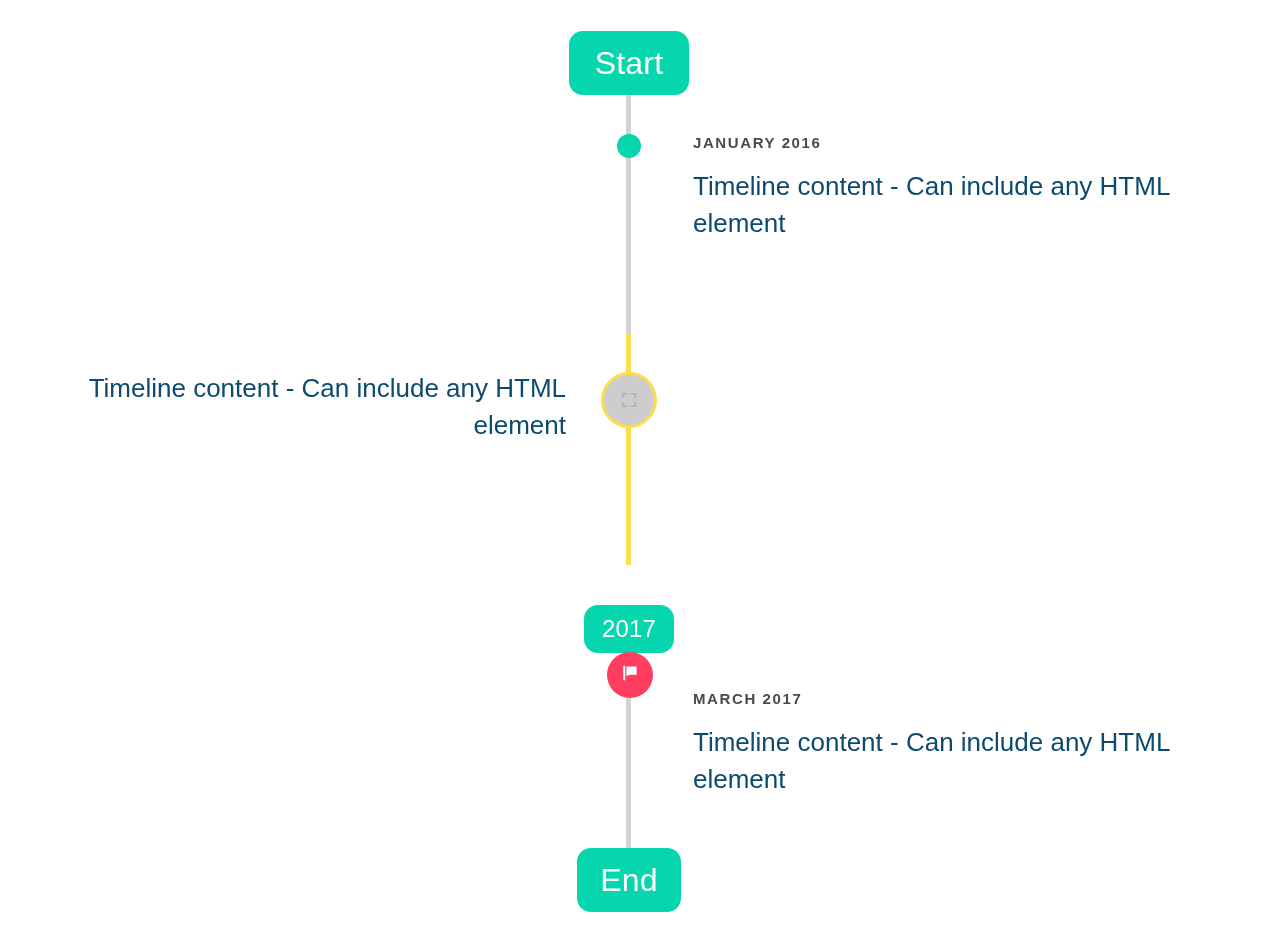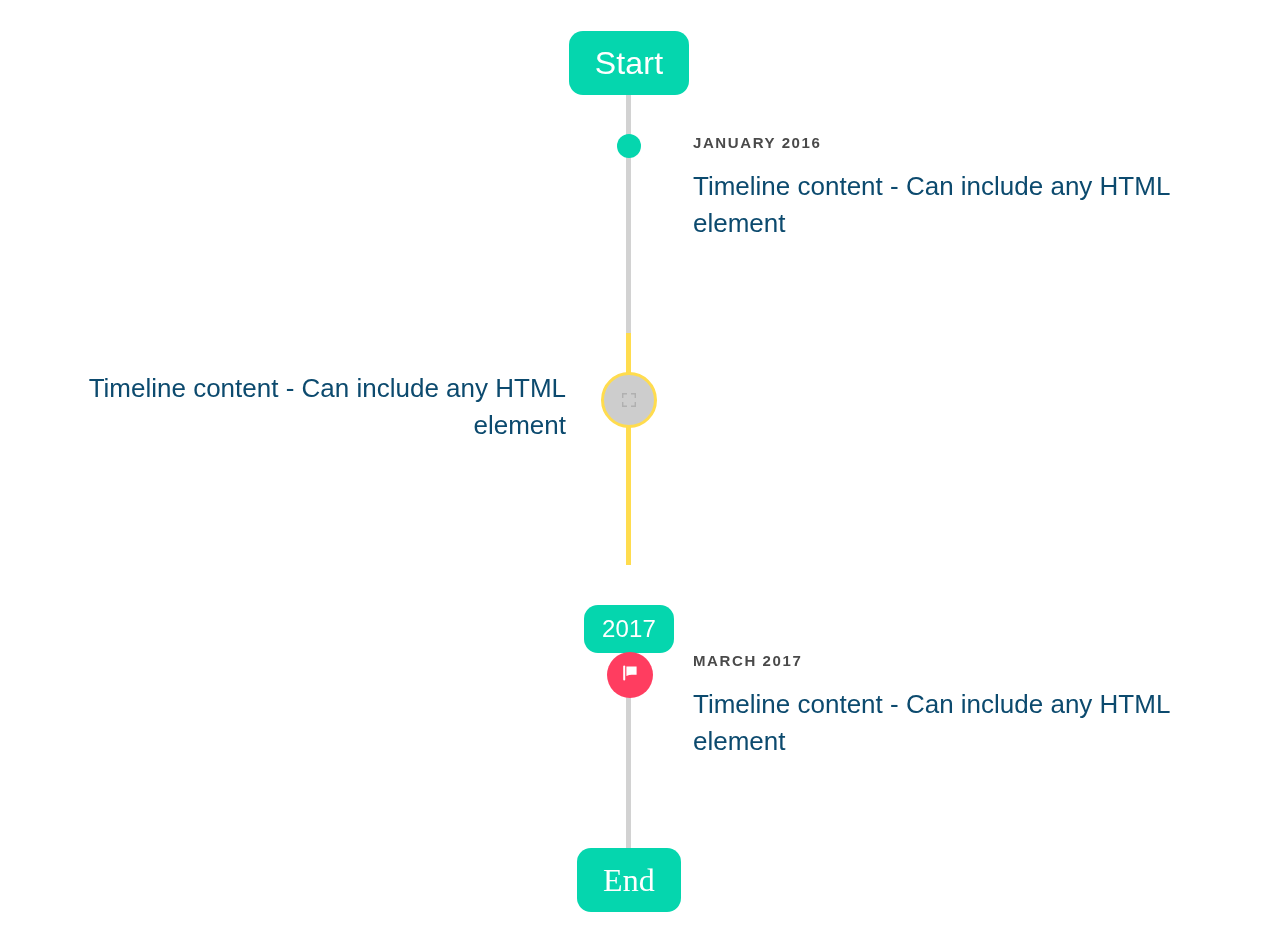--- a/index.html
+++ b/index.html
@@ -51,21 +51,20 @@
   .cap-mid {
     left: 584px; top: 565px;
     width: 90px; height: 48px;
     font-size: 24px;
     margin-top: 40px;
   }
   .cap-end {
     left: 577px; top: 848px;
     width: 104px; height: 64px;
     font-size: 32px;
-    font-family: Liberation Serif, serif;
   }
 
   
   .marker {
     position: absolute;
     border-radius: 50%;
     box-sizing: border-box;
     display: flex;
     align-items: center;
     justify-content: center;
@@ -114,21 +113,21 @@
   .entry-body {
     font-size: 26px;
     font-weight: 400;
     color: #0c4a6e;
     line-height: 1.42;
     margin: 0;
   }
 
   .entry-jan { top: 134px; }
   .entry-feb { top: 370px; }
-  .entry-mar { top: 652px; }
+  .entry-mar { top: 690px; }
 </style>
 </head>
 <body>
 
 <div id="timeline-root">
 
   <div class="spine-seg spine-gray" style="top:95px; height:238px;"></div>
 
   <div class="spine-seg spine-yellow" style="top:333px; height:232px;"></div>
 

